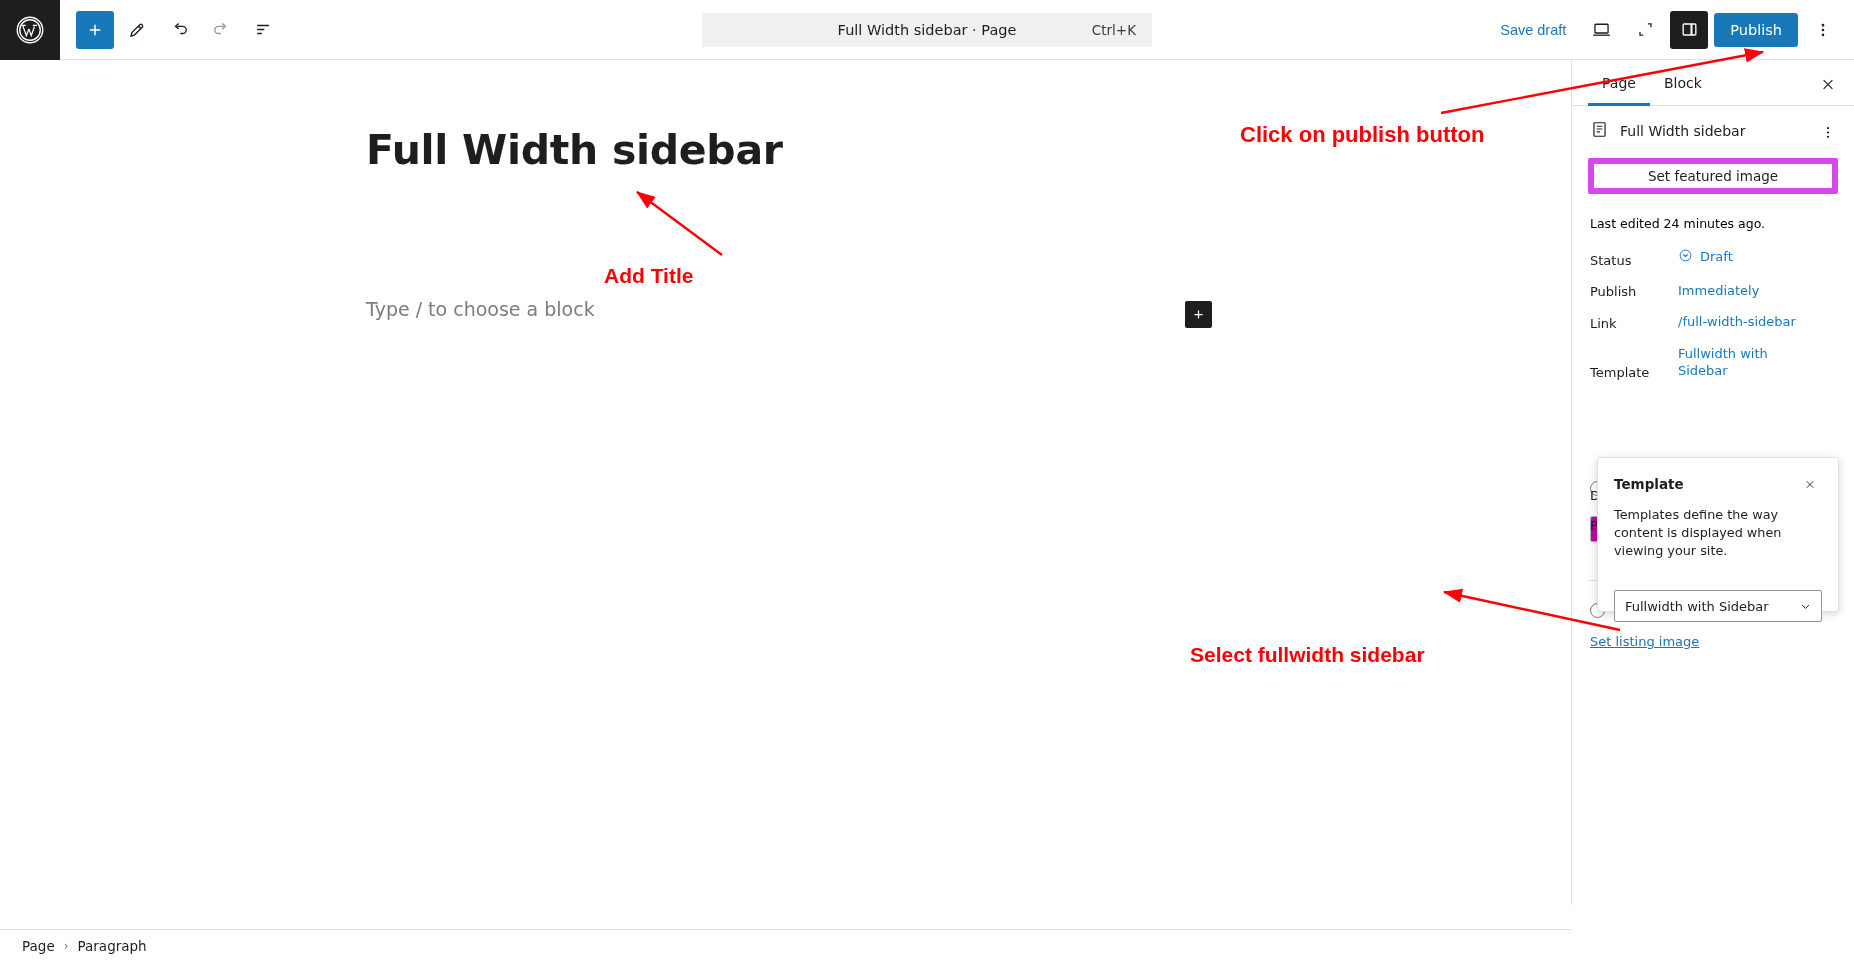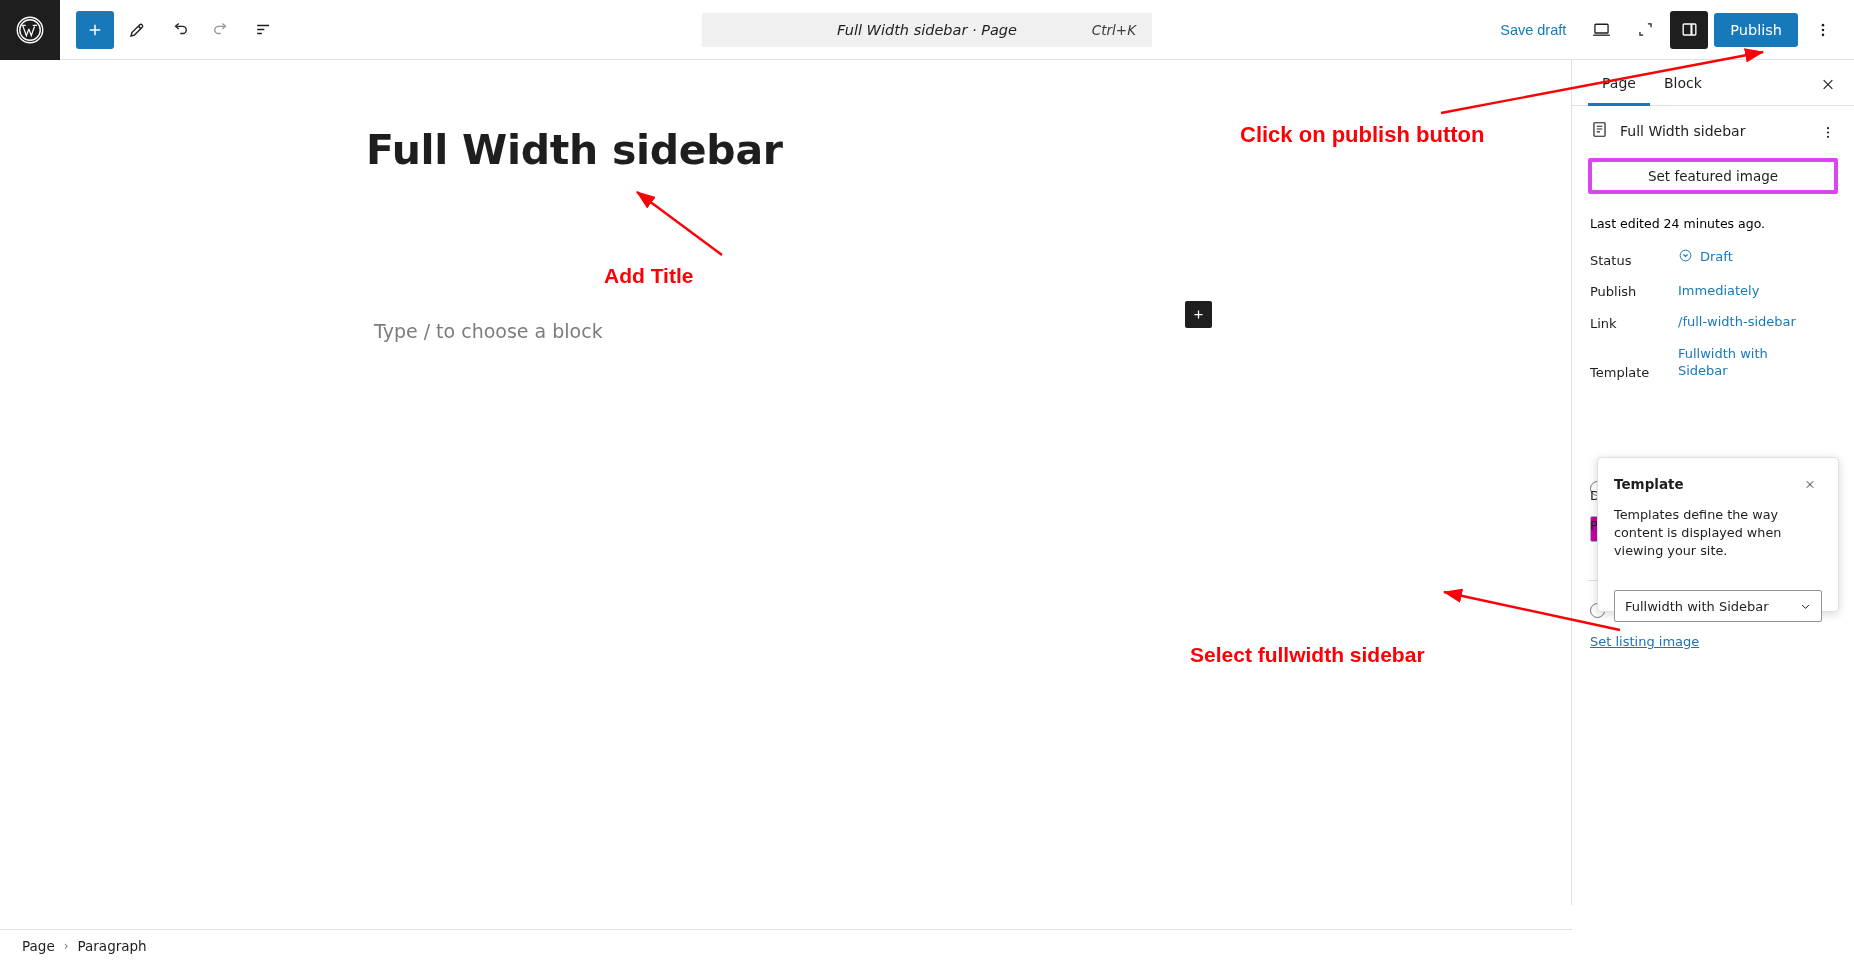--- a/index.html
+++ b/index.html
@@ -27,21 +27,21 @@
   .tbtn {
     width: 38px; height: 38px; border-radius: 2px;
     display: flex; align-items: center; justify-content: center;
     background: transparent; border: none; cursor: pointer; color: #1e1e1e;
   }
   .tbtn.primary { background: #1779ba; color: #fff; border-radius: 3px; }
   .tbtn.disabled { color: #949494; }
   .cmdbar {
     position: absolute; left: 702px; top: 13px; width: 450px; height: 34px;
     background: #f0f0f0; border-radius: 1px; display: flex; align-items: center;
-    justify-content: center; cursor: pointer; font-style: italic;
+    justify-content: center; cursor: pointer;
   }
   .cmdbar .cmd-title { font-size: 14.5px; color: #1e1e1e; }
   .cmdbar .cmd-key {
     position: absolute; right: 16px; font-size: 13.5px; color: #3c3c3c;
   }
   .hdr-right {
     margin-left: auto; display: flex; align-items: center; gap: 6px; padding-right: 12px;
   }
   .savedraft {
     font-size: 14.5px; color: #1779ba; background: none; border: none;
@@ -57,22 +57,22 @@
   
   .canvas {
     position: absolute; top: 60px; left: 0; width: 1572px; height: 845px;
     background: #fff; border-right: 1px solid #e0e0e0; overflow: hidden;
   }
   .post-title {
     position: absolute; left: 366px; top: 66px;
     font-size: 41px; font-weight: 700; color: #1e1e1e; letter-spacing: -0.3px;
   }
   .para-placeholder {
-    position: absolute; left: 366px; top: 260px;
-    font-size: 19px; color: #7c7c7c; margin-left: 8px;
+    position: absolute; left: 366px; top: 238px;
+    font-size: 19px; color: #7c7c7c;
   }
   .inserter-btn {
     position: absolute; left: 1185px; top: 241px; width: 27px; height: 27px;
     background: #1e1e1e; color: #fff; border: none; border-radius: 2px;
     display: flex; align-items: center; justify-content: center; cursor: pointer;
   }
 
   
   .footer {
     position: absolute; left: 0; top: 929px; width: 1572px; height: 32px;
@@ -107,21 +107,21 @@
     position: relative;
   }
   .sb-docname { font-size: 14px; color: #1e1e1e; }
   .sb-dots {
     position: absolute; right: 12px; top: 12px; width: 28px; height: 28px;
     display: flex; align-items: center; justify-content: center; cursor: pointer;
     background: none; border: none; color: #1e1e1e;
   }
   .featured-btn {
     display: block; margin: 4px 16px 0 16px; width: 250px; height: 36px;
-    background: #fff; border: 4px solid #d946ef; border-radius: 2px;
+    background: #fff; border: 6px solid #d946ef; border-radius: 2px;
     font-size: 13.5px; color: #1e1e1e; cursor: pointer; font-family: inherit;
   }
   .last-edited {
     padding: 22px 16px 10px 18px; font-size: 12.5px; color: #000000;
   }
   .meta-row {
     display: flex; align-items: flex-end; padding: 7px 16px 7px 18px;
     min-height: 28px;
   }
   .meta-label { width: 88px; font-size: 13px; color: #1e1e1e; flex: none; padding-top: 1px; }

